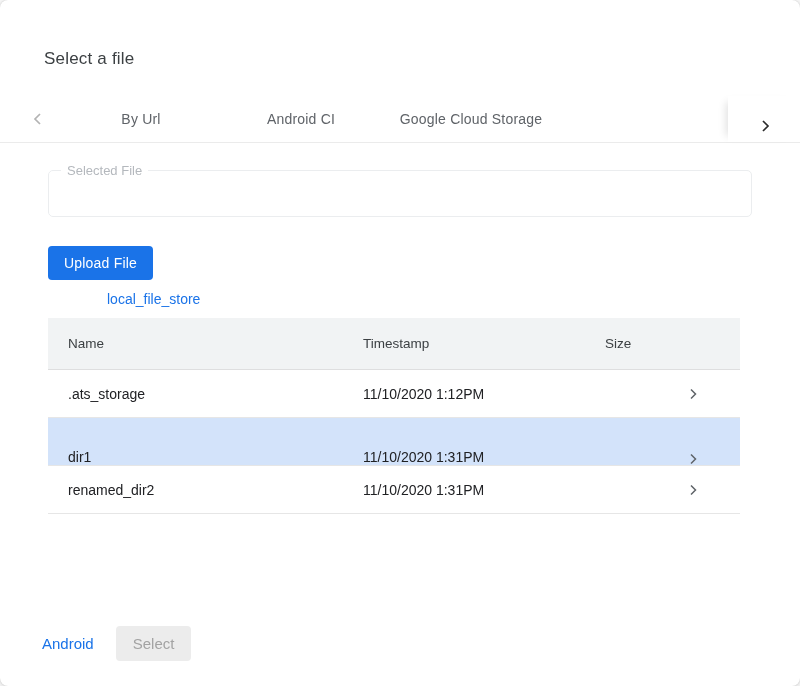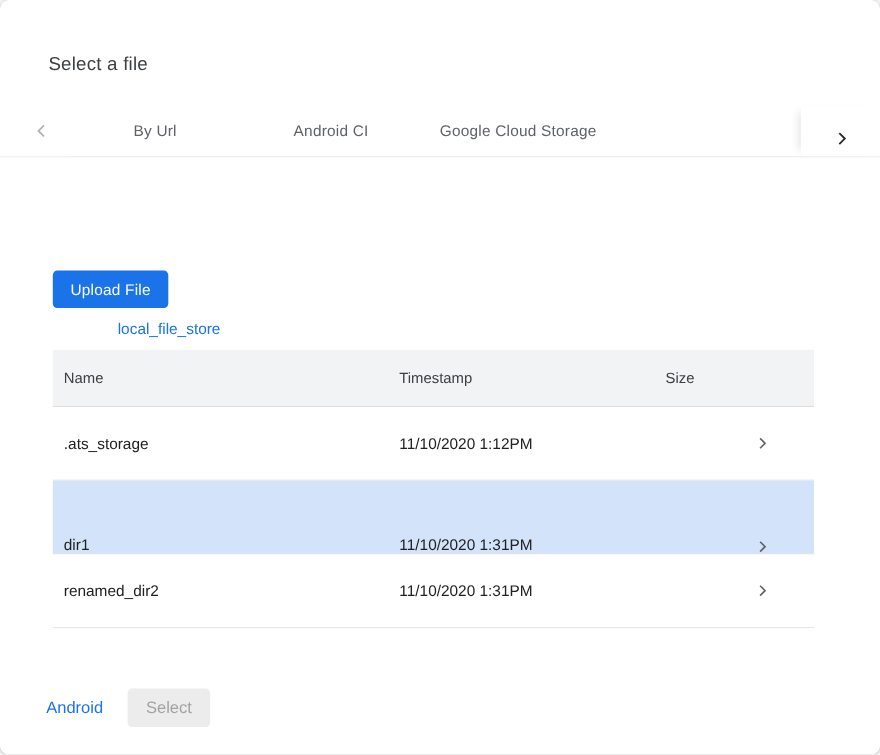--- a/index.html
+++ b/index.html
@@ -94,27 +94,27 @@
 
   
   .file-table { position: absolute; top: 318px; left: 48px; width: 692px; }
   .t-row { display: flex; align-items: center; }
   .t-head {
     height: 52px; background: #f1f3f4;
     font-size: 13.5px; color: #3c4043;
     border-bottom: 1px solid #dededf;
   }
   .t-body .t-row {
-    height: 67px; background: #fff;
+    height: 48px; background: #fff;
     font-size: 14px; color: #202124;
     border-bottom: 1px solid #e6e6e6;
     cursor: pointer;
   }
   .t-body .t-row.selected { background: #d3e3fa; align-items: flex-end; }
-  .col-name { width: 315px; padding-left: 10px; }
+  .col-name { width: 315px; padding-left: 20px; }
   .col-ts   { width: 242px; }
   .col-size { flex: 1; }
   .col-nav  { width: 94px; display: flex; justify-content: center; align-items: center; }
 
   
   .actions {
     position: absolute; left: 30px; top: 626px;
     display: flex; align-items: center; gap: 10px;
   }
   .cancel-btn {
@@ -163,20 +163,24 @@
     </div>
     <div class="tab-pager next">
       <span>
         <svg class="chev" width="14" height="14" viewBox="0 0 14 14">
             <path d="M5 2 L10 7 L5 12" fill="none" stroke="#2b2b2b" stroke-width="1.7"></path>
           </svg>
       </span>
     </div>
   </div>
 
+  <div class="file-field">
+    <span class="float-label">Selected File</span>
+    <input type="text" value="" style="">
+  </div>
 
   <button class="upload-btn">Upload File</button>
 
   <a class="store-link">local_file_store</a>
 
   <div class="file-table">
     <div class="t-row t-head">
       <div class="col-name">Name</div>
       <div class="col-ts">Timestamp</div>
       <div class="col-size">Size</div>

